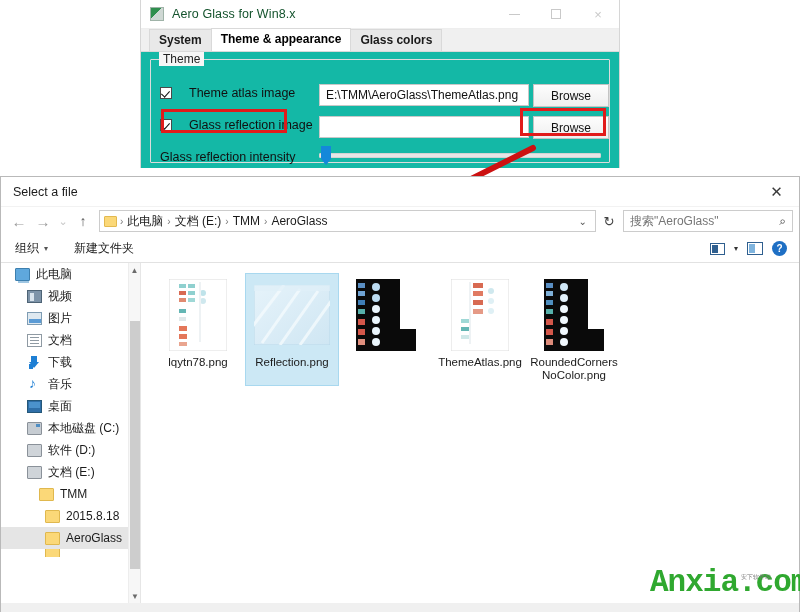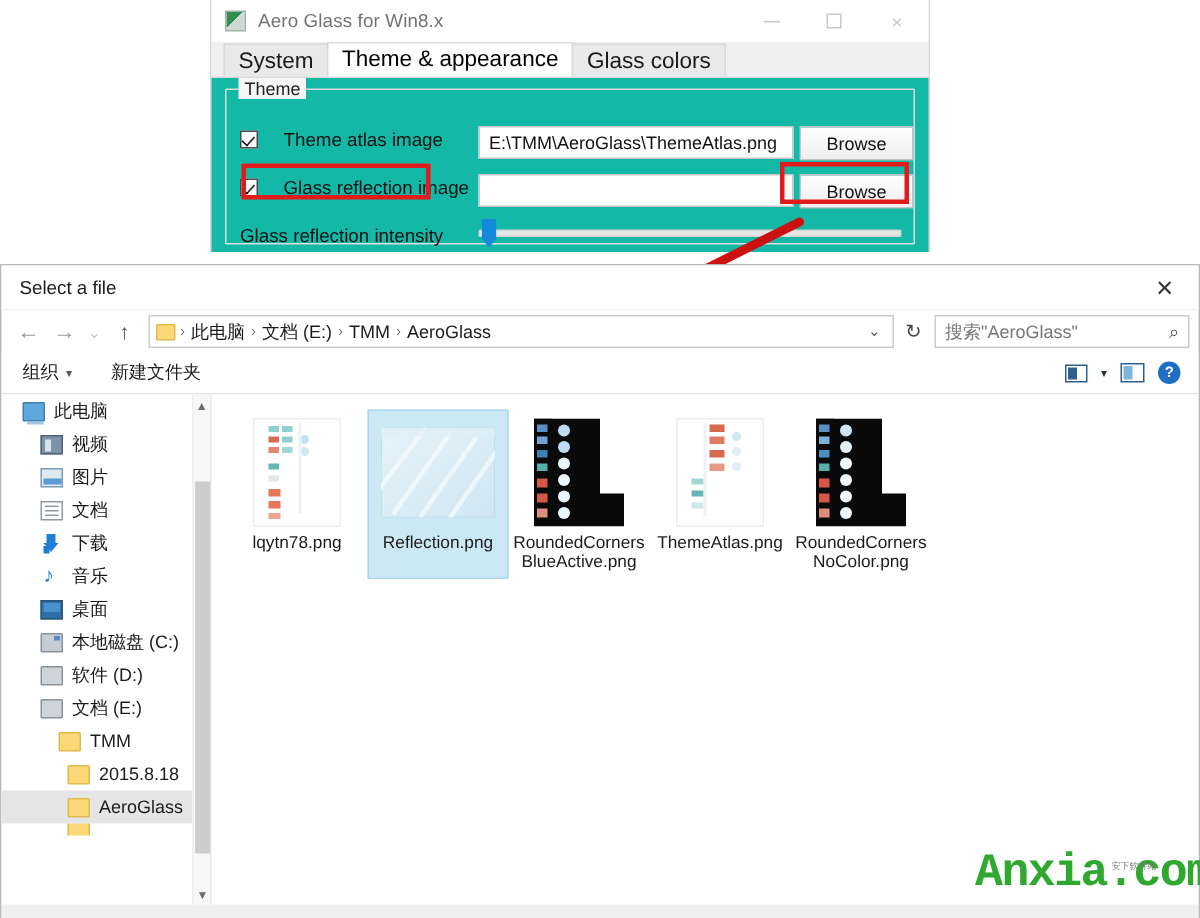--- a/index.html
+++ b/index.html
@@ -19,37 +19,37 @@
   }
   .aero-titlebar {
     height: 29px; background: #ffffff; display: flex; align-items: center;
     border-bottom: 1px solid #eeeeee;
   }
   .aero-appicon {
     width: 14px; height: 14px; margin-left: 9px; margin-right: 8px;
     background: linear-gradient(135deg,#2f8f4e 0%, #2f8f4e 45%, #cfd8d4 45%, #cfd8d4 100%);
     border: 1px solid #9fb3a8; flex: none;
   }
-  .aero-title { font-size: 12.5px; color: #737373; letter-spacing: .1px; }
+  .aero-title { font-size: 12.5px; color: #14532d; letter-spacing: .1px; }
   .aero-winbtns { margin-left: auto; display: flex; height: 29px; }
   .aero-winbtn {
     width: 42px; height: 29px; display: flex; align-items: center; justify-content: center;
     color: #c9c9c9; font-size: 13px; line-height: 1;
   }
   .aero-winbtn .min-g { display:block; width:11px; height:1px; background:#c9c9c9; }
   .aero-winbtn .max-g { display:block; width:10px; height:10px; border:1px solid #c9c9c9; }
 
   .aero-tabsrow {
     height: 23px; background: #f0f0f0; display: flex; align-items: flex-end;
     padding-left: 8px; border-bottom: 1px solid #d9d9d9; position: relative;
   }
   .aero-tab {
-    font-size: 15px; color: #1a1a1a; padding: 3px 9px 3px 9px;
+    font-size: 12px; color: #1a1a1a; padding: 3px 9px 3px 9px;
     border: 1px solid #d9d9d9; border-bottom: none; background: #e9e9e9;
-    margin-right: -1px; line-height: 15px;
+    margin-right: -1px; line-height: 15px; font-weight: bold;
   }
   .aero-tab.active { background: #ffffff; position: relative; z-index: 2; padding-bottom: 4px; color:#000; }
 
   .aero-body { position: relative; height: 116px; background: #14b8a6; padding: 8px 10px 0 10px; }
   .groupbox {
     position: absolute; left: 9px; top: 7px; width: 460px; height: 104px;
     border: 1px solid #dcdcdc; border-radius: 1px;
   }
   .group-legend {
     position: absolute; left: 8px; top: -8px; background: #f6f6f6;
@@ -473,21 +473,20 @@
                 <rect x="2" y="50" width="7" height="6" fill="#d4574a"></rect>
                 <rect x="2" y="60" width="7" height="6" fill="#e08f7e"></rect>
                 <circle cx="20" cy="8" r="4" fill="#bcdcf2"></circle>
                 <circle cx="20" cy="19" r="4" fill="#bcdcf2"></circle>
                 <circle cx="20" cy="30" r="4" fill="#eaf5fc"></circle>
                 <circle cx="20" cy="41" r="4" fill="#eaf5fc"></circle>
                 <circle cx="20" cy="52" r="4" fill="#eaf5fc"></circle>
                 <circle cx="20" cy="63" r="4" fill="#eaf5fc"></circle>
               </svg>
             </div>
-            <div class="fname">RoundedCornersBlueActive.png</div>
           </div>
 
           <div class="file-cell">
             <div class="thumb-wrap">
               <svg width="58" height="72" viewBox="0 0 58 72">
                 <rect x="0" y="0" width="58" height="72" fill="#fff" stroke="#dcdcdc"></rect>
                 <rect x="22" y="4" width="10" height="5" fill="#d86a52"></rect>
                 <rect x="22" y="12" width="10" height="5" fill="#e07a62"></rect>
                 <rect x="22" y="21" width="10" height="5" fill="#d86a52"></rect>
                 <rect x="22" y="30" width="10" height="5" fill="#e59a86"></rect>

